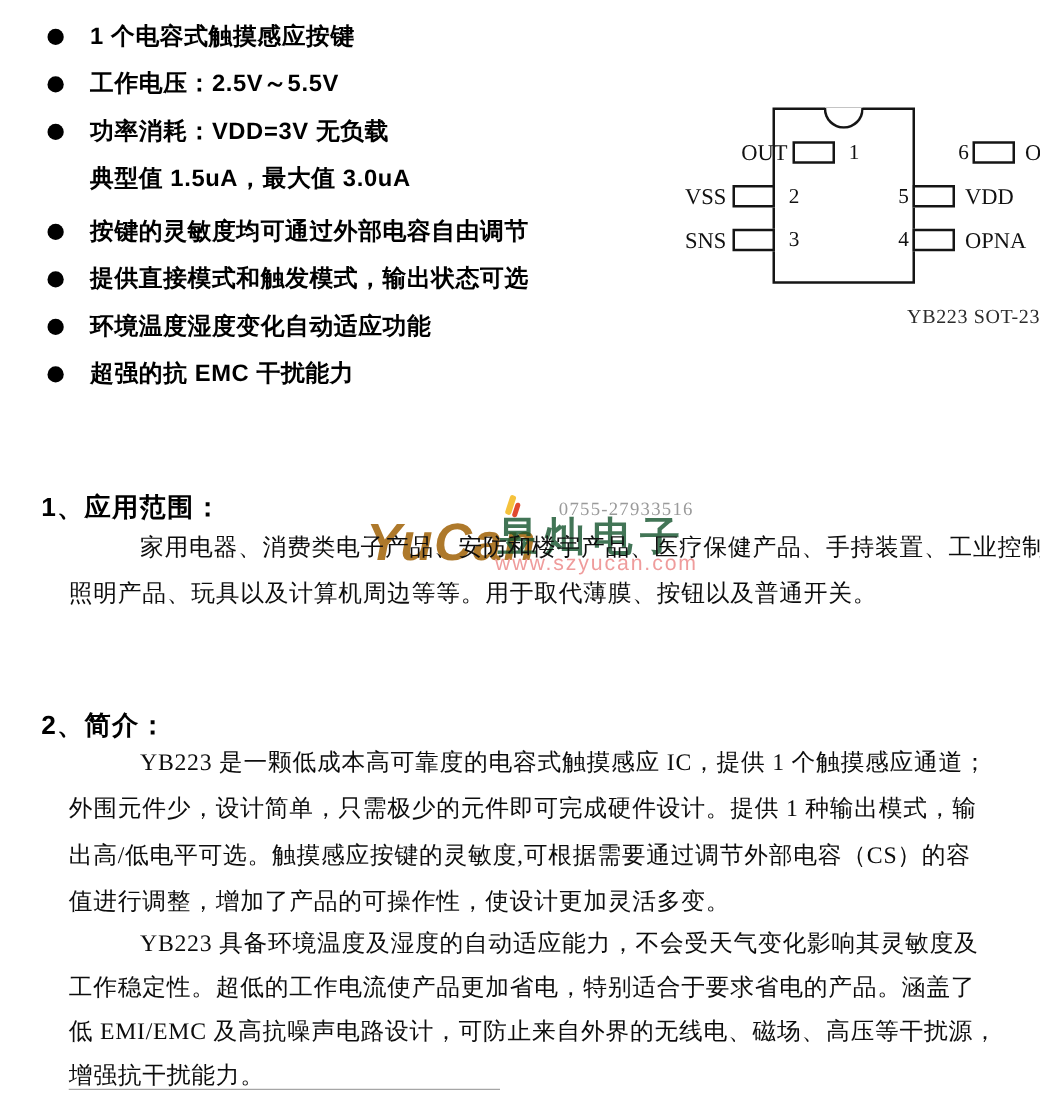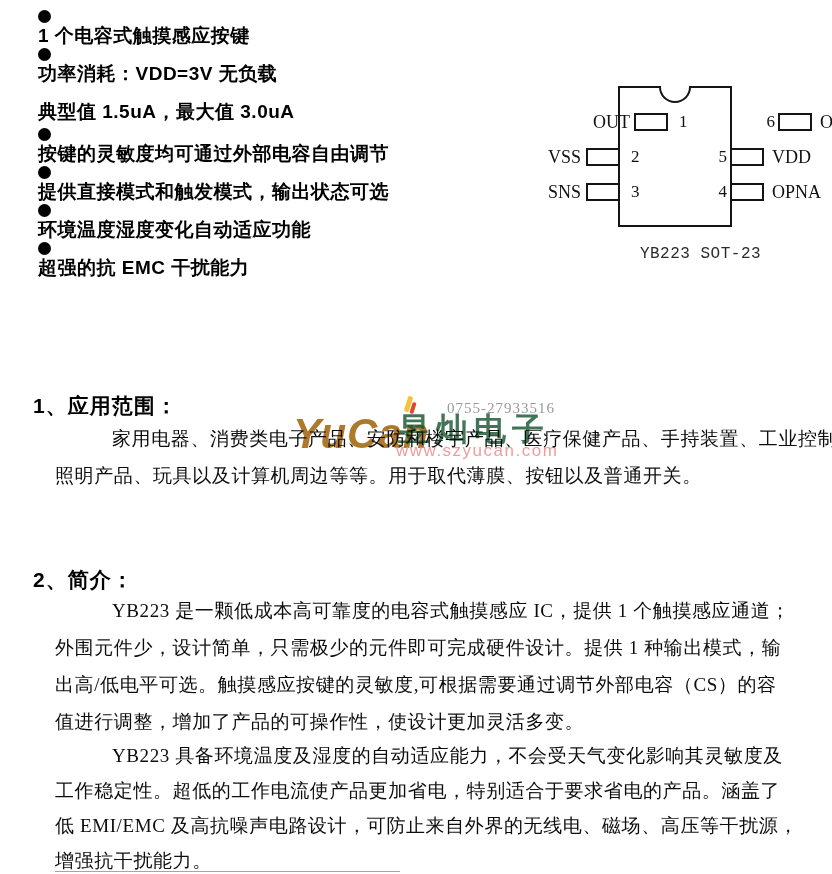--- a/index.html
+++ b/index.html
@@ -10,21 +10,21 @@
     height: 874px;
     background: #ffffff;
     overflow: hidden;
     font-family: "Liberation Sans", sans-serif;
   }
   .layer-content { position: absolute; inset: 0; z-index: 1; }
   .layer-watermark { position: absolute; inset: 0; z-index: 0; }
 
   
   .features { position: absolute; left: 38px; top: 10px; }
-  .feat-row { display: flex; align-items: flex-start; height: 38px; flex-direction: column; }
+  .feat-row { display: flex; align-items: center; height: 38px; }
   .feat-row.gap-before { margin-top: 4px; }
   .bullet {
     width: 13px; height: 13px; border-radius: 50%;
     background: #000; margin-right: 21px; flex: 0 0 13px;
   }
   .feat-row.sub .bullet { visibility: hidden; }
   .feat-text {
     font-size: 19px; font-weight: bold; color: #000;
     letter-spacing: 0.5px; white-space: nowrap;
     font-family: "Liberation Sans", sans-serif;
@@ -57,21 +57,21 @@
   .pin-label {
     position: absolute; height: 18px; line-height: 18px;
     font-family: "Liberation Serif", serif; font-size: 18px; color: #111;
     white-space: nowrap;
   }
   .pin-label.ll { left: 0; width: 36px; text-align: right; }
   .pin-label.lr { left: 227px; width: 58px; text-align: left; }
   .row-a { top: 29px; margin-left: 48px; } .row-b { top: 64px; } .row-c { top: 99px; }
   .chip-caption {
     position: absolute; left: 24px; right: 0; top: 161px;
-    text-align: center; font-family: Liberation Mono, monospace;
+    text-align: right; font-family: Liberation Serif, serif;
     font-size: 16px; color: #2b2b2b; letter-spacing: 0.5px;
   }
 
   
   .sec-heading {
     position: absolute; left: 33px;
     font-size: 21px; font-weight: bold; color: #000;
     letter-spacing: 1px; white-space: nowrap;
     font-family: "Liberation Sans", sans-serif;
   }
@@ -146,20 +146,24 @@
 
   <div class="layer-content">
 
     <div class="features">
       <div class="feat-row">
         <span class="bullet"></span>
         <span class="feat-text">1 个电容式触摸感应按键</span>
       </div>
       <div class="feat-row">
         <span class="bullet"></span>
+        <span class="feat-text">工作电压：2.5V～5.5V</span>
+      </div>
+      <div class="feat-row">
+        <span class="bullet"></span>
         <span class="feat-text">功率消耗：VDD=3V 无负载</span>
       </div>
       <div class="feat-row sub">
         <span class="bullet"></span>
         <span class="feat-text">典型值 1.5uA，最大值 3.0uA</span>
       </div>
       <div class="feat-row gap-before">
         <span class="bullet"></span>
         <span class="feat-text">按键的灵敏度均可通过外部电容自由调节</span>
       </div>

